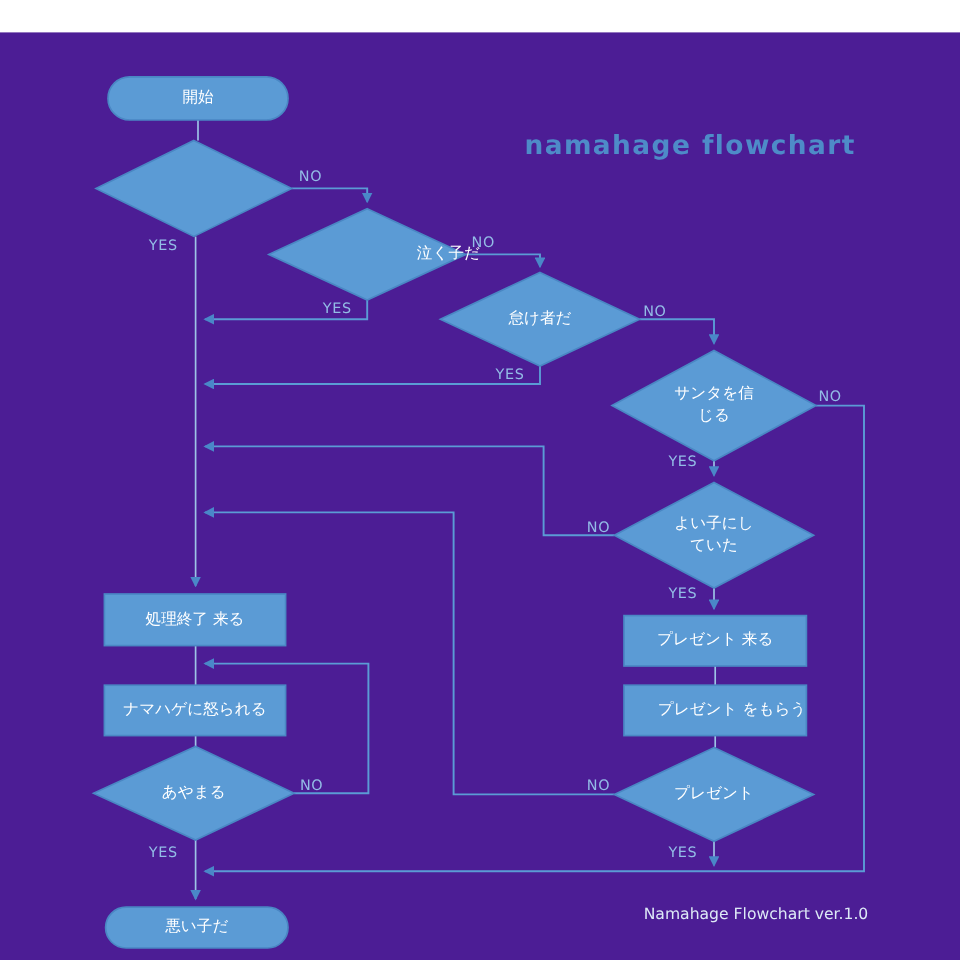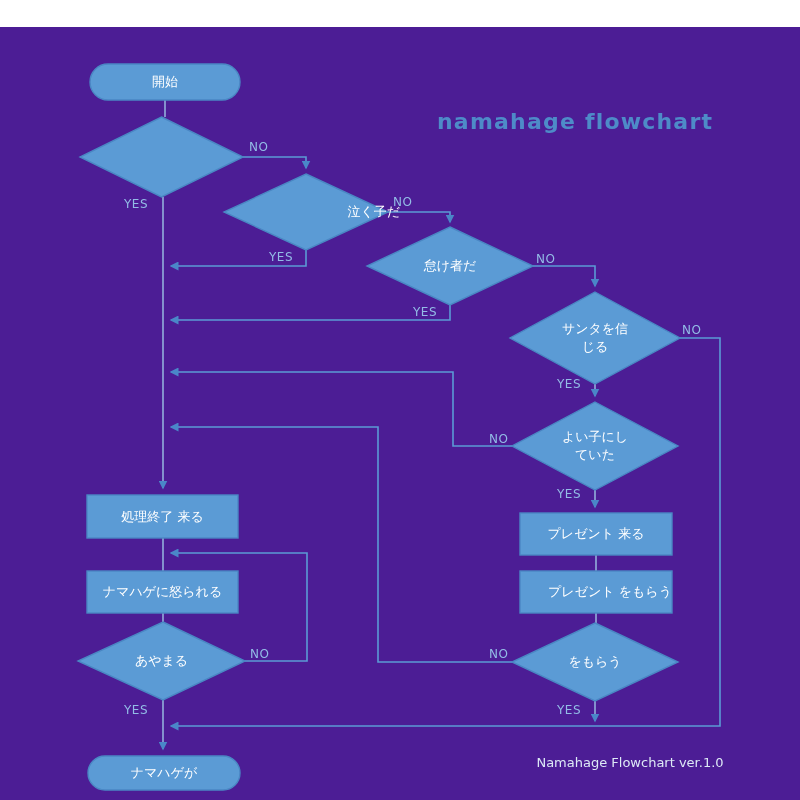--- a/index.html
+++ b/index.html
@@ -89,33 +89,33 @@
   <div class="node-label" style="left:512px;top:375px;width:166px;height:88px;">
       <span class="wrap" style="width:74px;">よい子にしていた</span>
     </div>
   <div class="node-label" style="left:520px;top:486px;width:152px;height:42px;">
       <span class="wrap">プレゼント 来る</span>
     </div>
   <div class="node-label" style="left:520px;top:544px;width:180px;height:42px;">
       <span class="wrap">プレゼント をもらう</span>
     </div>
   <div class="node-label" style="left:512px;top:596px;width:166px;height:78px;">
-      <span class="wrap">をもらう</span>
+      <span class="wrap">プレゼント</span>
     </div>
   <div class="node-label" style="left:87px;top:468px;width:151px;height:43px;">
       <span class="wrap">処理終了 来る</span>
     </div>
   <div class="node-label" style="left:87px;top:544px;width:151px;height:42px;">
       <span class="wrap">ナマハゲに怒られる</span>
     </div>
   <div class="node-label" style="left:78px;top:595px;width:167px;height:78px;">
       <span class="wrap">あやまる</span>
     </div>
   <div class="node-label" style="left:88px;top:729px;width:152px;height:34px;">
-      <span class="wrap">ナマハゲが</span>
+      <span class="wrap">悪い子だ</span>
     </div>
 
   <span class="edge-label" style="left:249px;top:113px;">NO</span>
   <span class="edge-label" style="left:124px;top:170px;">YES</span>
   <span class="edge-label" style="left:393px;top:168px;">NO</span>
   <span class="edge-label" style="left:269px;top:223px;">YES</span>
   <span class="edge-label" style="left:536px;top:225px;">NO</span>
   <span class="edge-label" style="left:413px;top:278px;">YES</span>
   <span class="edge-label" style="left:682px;top:296px;">NO</span>
   <span class="edge-label" style="left:557px;top:350px;">YES</span>

